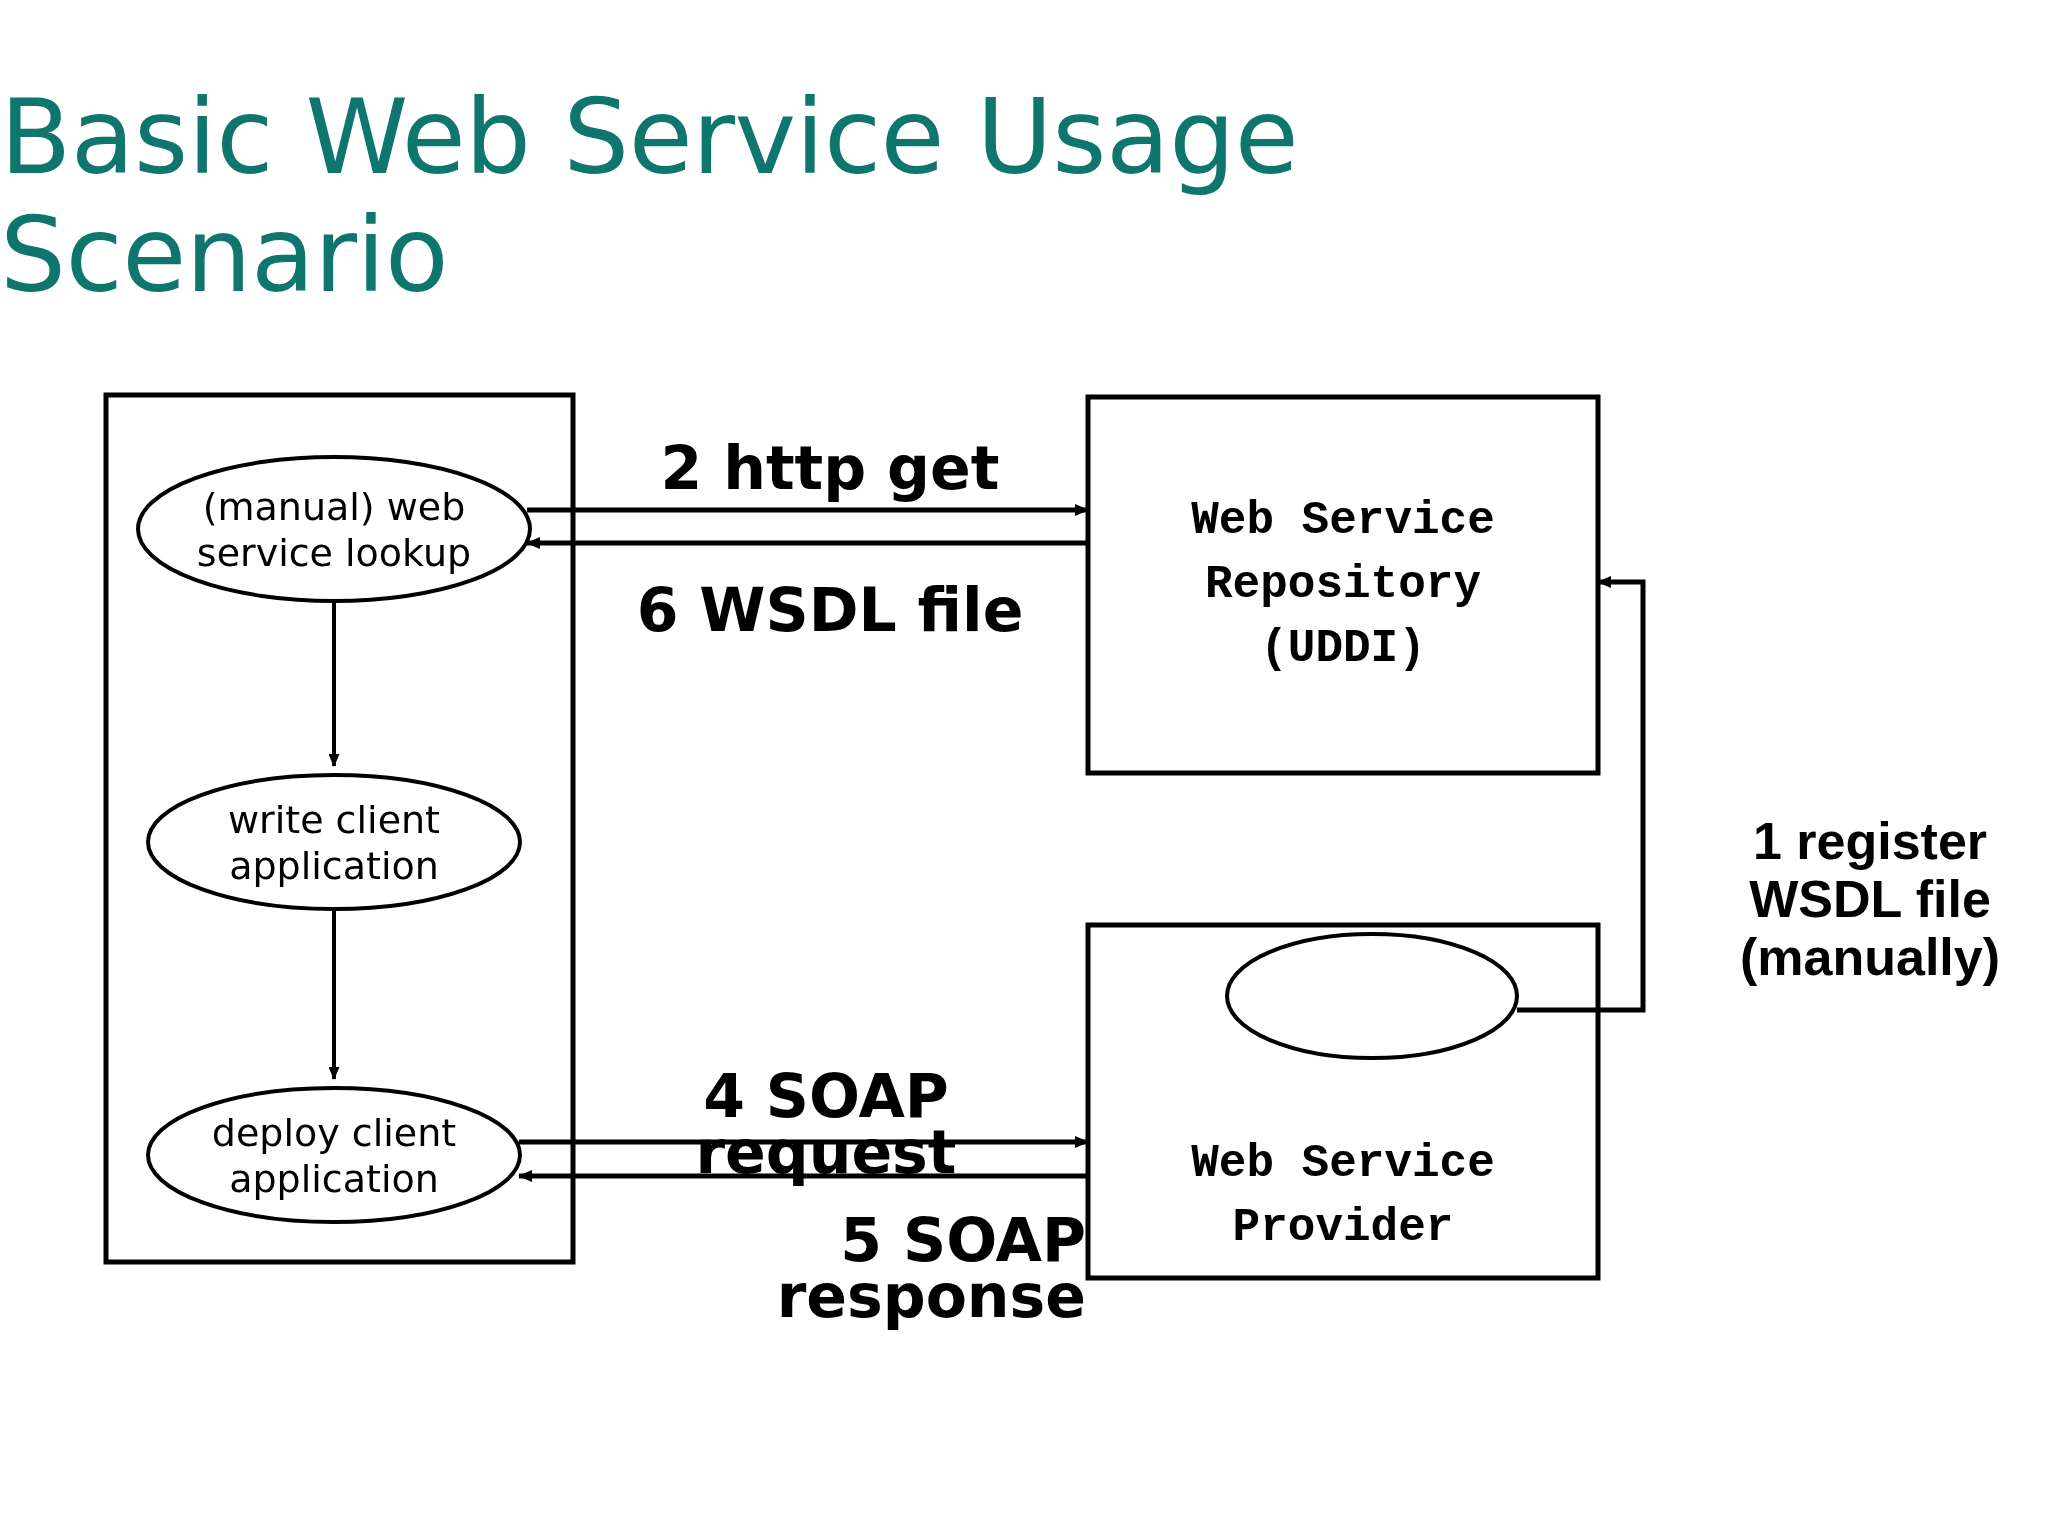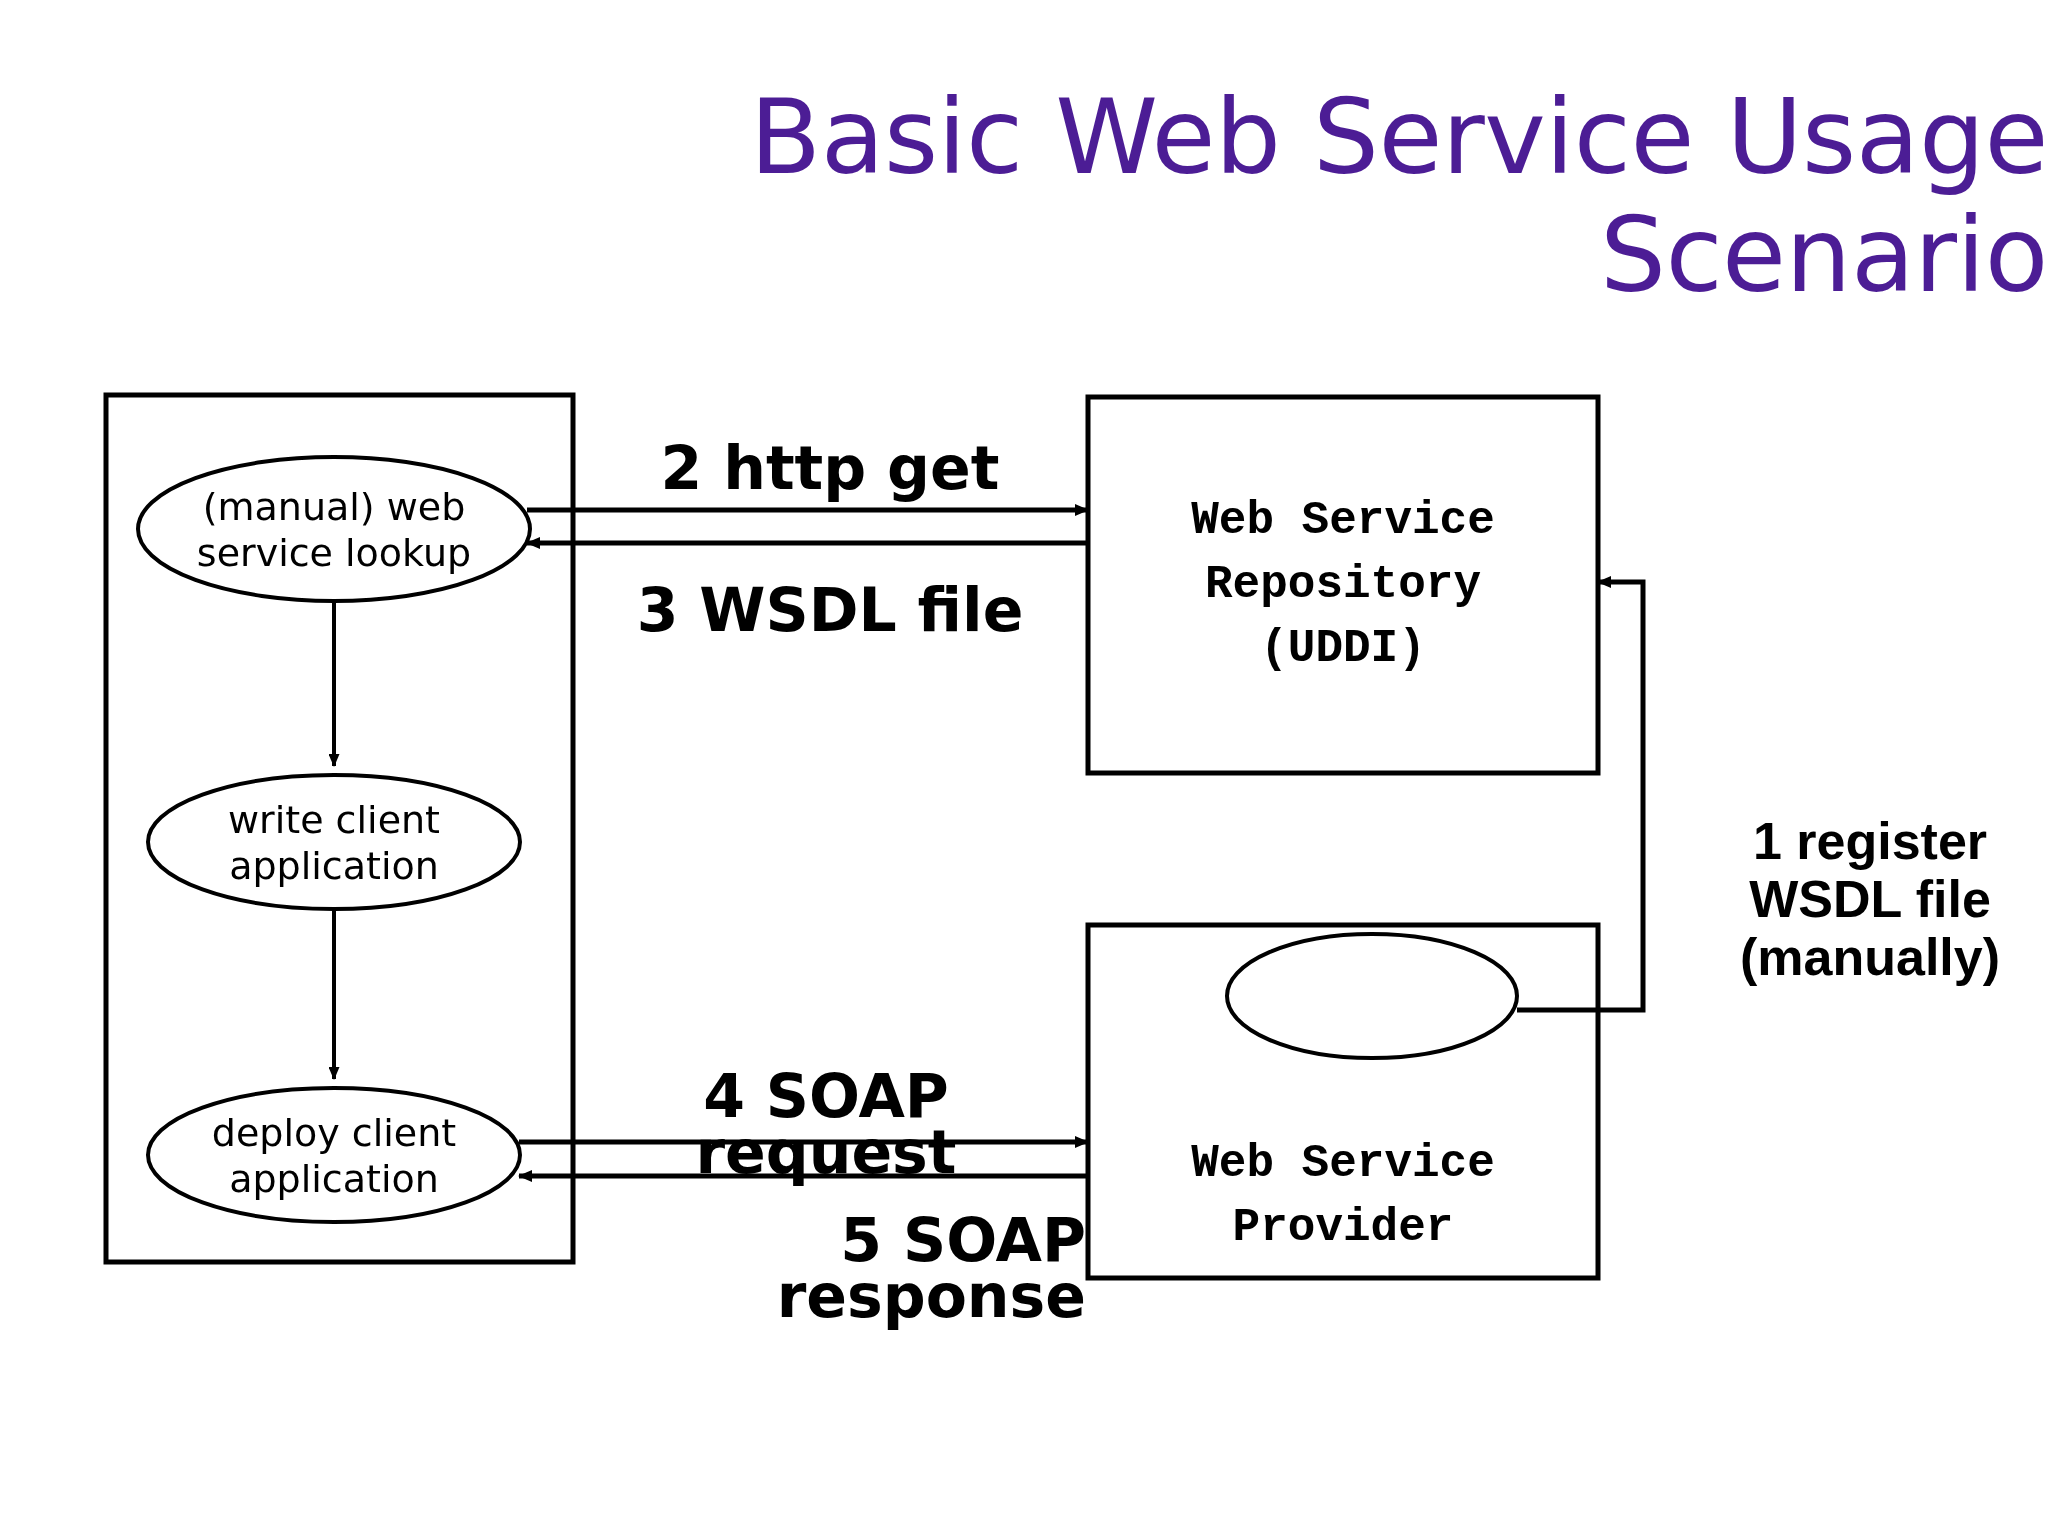--- a/index.html
+++ b/index.html
@@ -15,27 +15,27 @@
     overflow: hidden;
     font-family: "DejaVu Sans", "Liberation Sans", sans-serif;
     color: #000000;
   }
   
   #title {
     position: absolute;
     left: 0;
     top: 78px;
     width: 2048px;
-    text-align: right;
+    text-align: left;
     font-family: "DejaVu Sans", "Liberation Sans", sans-serif;
     font-weight: 400;
     font-size: 104px;
     line-height: 118px;
     letter-spacing: -0.5px;
-    color: #4c1d95;
+    color: #0f766e;
     white-space: pre-line;
   }
   
   #diagram {
     position: absolute;
     left: 0;
     top: 0;
     width: 2048px;
     height: 1536px;
   }
@@ -144,21 +144,21 @@
   <div class="lbl ellipse-label" style="left:149px; top:1110px; width:370px;">deploy client
 application</div>
 
   <div class="lbl box-label" style="left:1088px; top:489px; width:510px;">Web Service
 Repository
 (UDDI)</div>
   <div class="lbl box-label" style="left:1088px; top:1132px; width:510px;">Web Service
 Provider</div>
 
   <div class="lbl flow-label" style="left:580px; top:440px; width:500px;">2 http get</div>
-  <div class="lbl flow-label" style="left:580px; top:582px; width:500px;">3 WSDL file</div>
+  <div class="lbl flow-label" style="left:580px; top:582px; width:500px;">6 WSDL file</div>
   <div class="lbl flow-label" style="left:566px; top:1068px; width:520px;">4 SOAP request</div>
   <div class="lbl flow-label" style="left:566px; top:1212px; width:520px;text-align:right;">5 SOAP response</div>
 
   <div class="lbl side-label" style="left:1700px; top:772px; width:340px;">1 register
 WSDL file
 (manually)</div>
 
 </div>
 
 </body></html>

